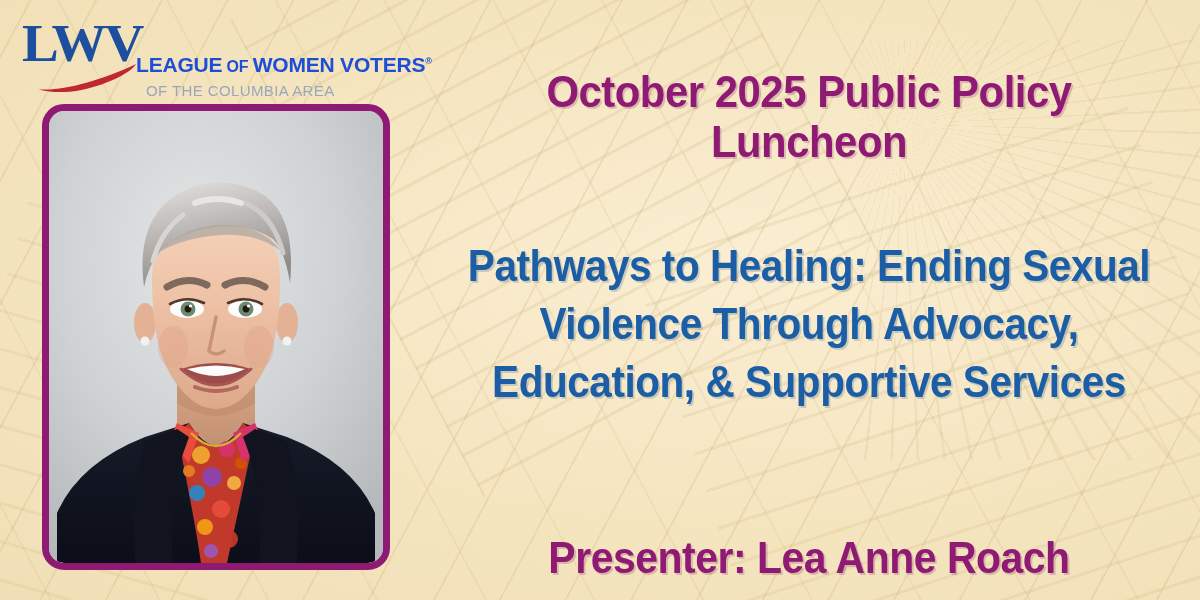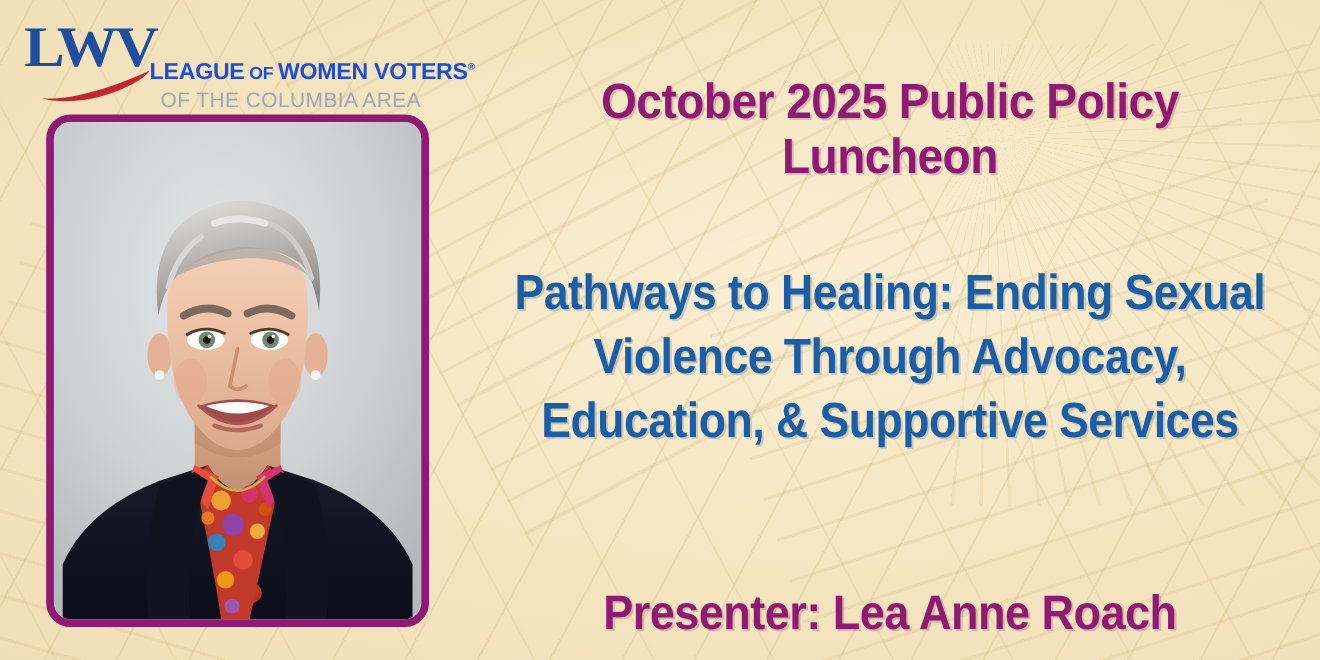--- a/index.html
+++ b/index.html
@@ -162,21 +162,21 @@
     margin-top: 29px;
   }
   .logo-line1 .small {
     font-size: 16px;
   }
   .logo-line1 .reg {
     font-size: 9px;
     vertical-align: super;
   }
   .logo-line2 {
-    font-size: 19px;
+    font-size: 15px;
     letter-spacing: 0.4px;
     color: #9aa7bb;
     white-space: nowrap;
     line-height: 22px;
     margin-top: 1px;
     margin-left: 10px;
   }
 
   
   .photo-frame {

